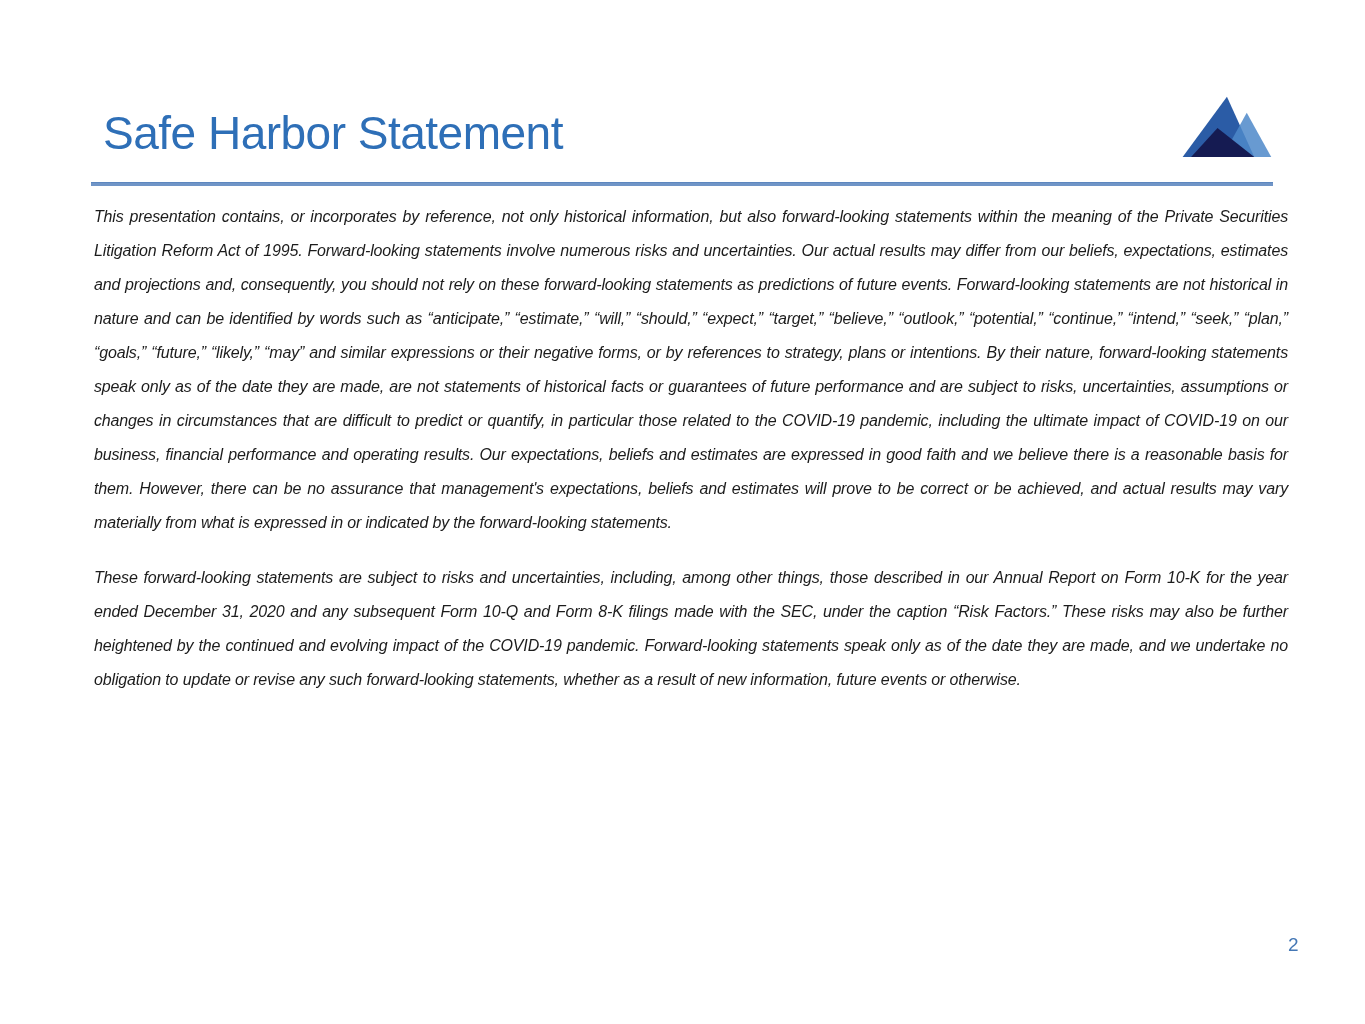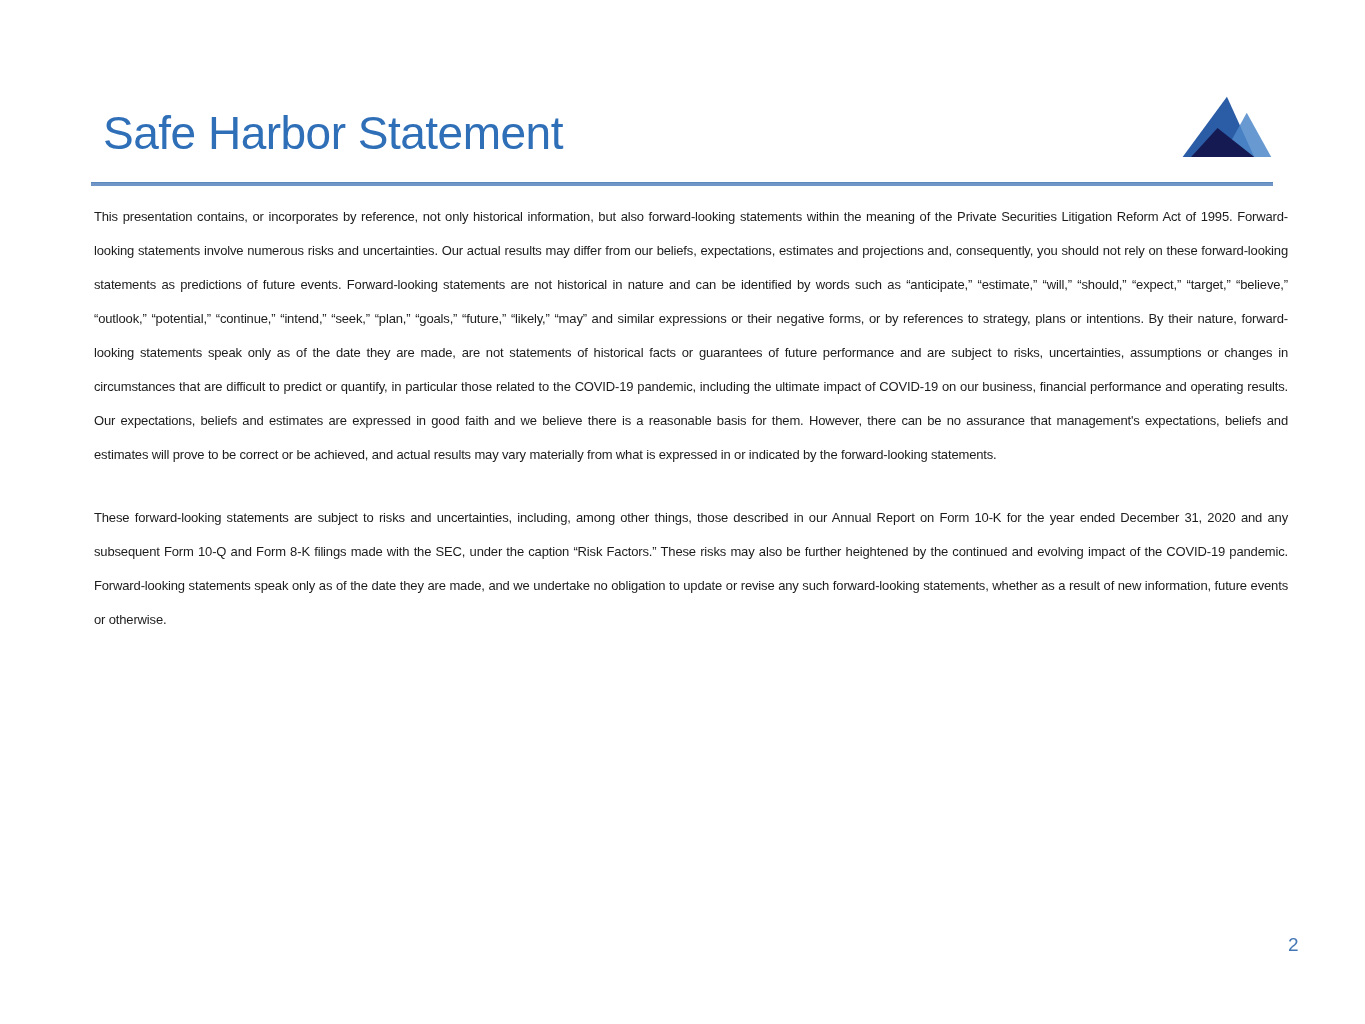--- a/index.html
+++ b/index.html
@@ -40,28 +40,29 @@
     left: 1178px;
     top: 93px;
     width: 96px;
     height: 66px;
   }
   .body-text {
     position: absolute;
     left: 94px;
     top: 200px;
     width: 1194px;
-    font-size: 13px;
+    font-size: 16px;
     line-height: 34px;
     letter-spacing: -0.15px;
     color: #1C1C1C;
     text-align: justify;
+    font-style: italic;
   }
   .body-text p + p {
-    margin-top: 29px;
+    margin-top: 21px;
   }
   .page-number {
     position: absolute;
     left: 1288px;
     top: 934px;
     font-size: 19px;
     color: #4477B5;
   }
 </style>
 </head>

